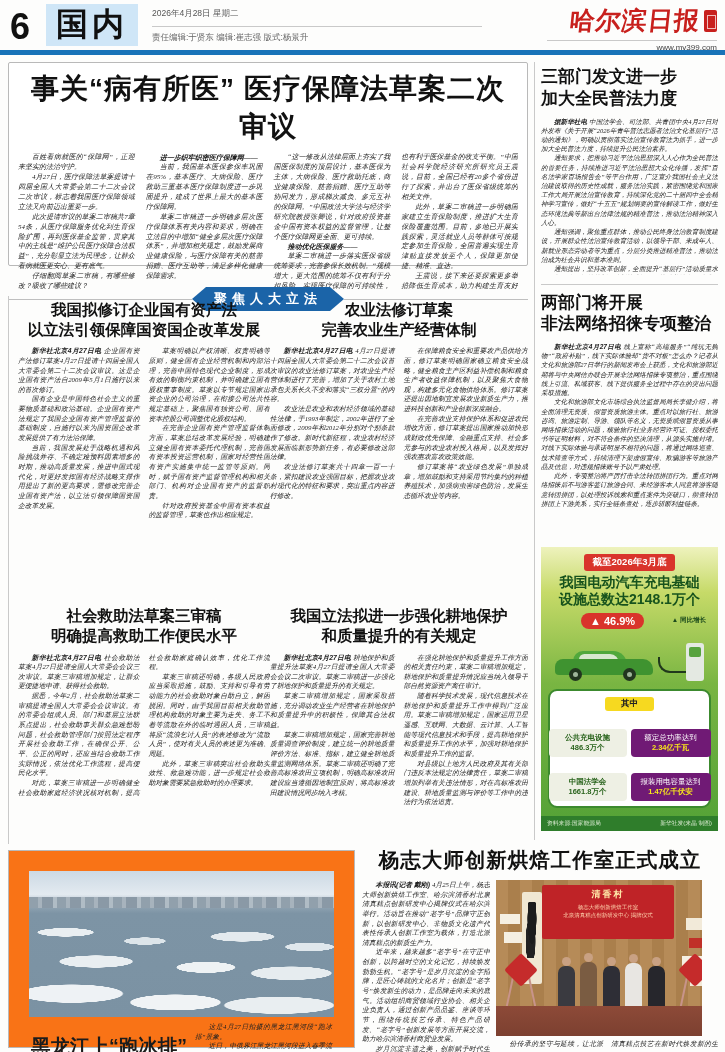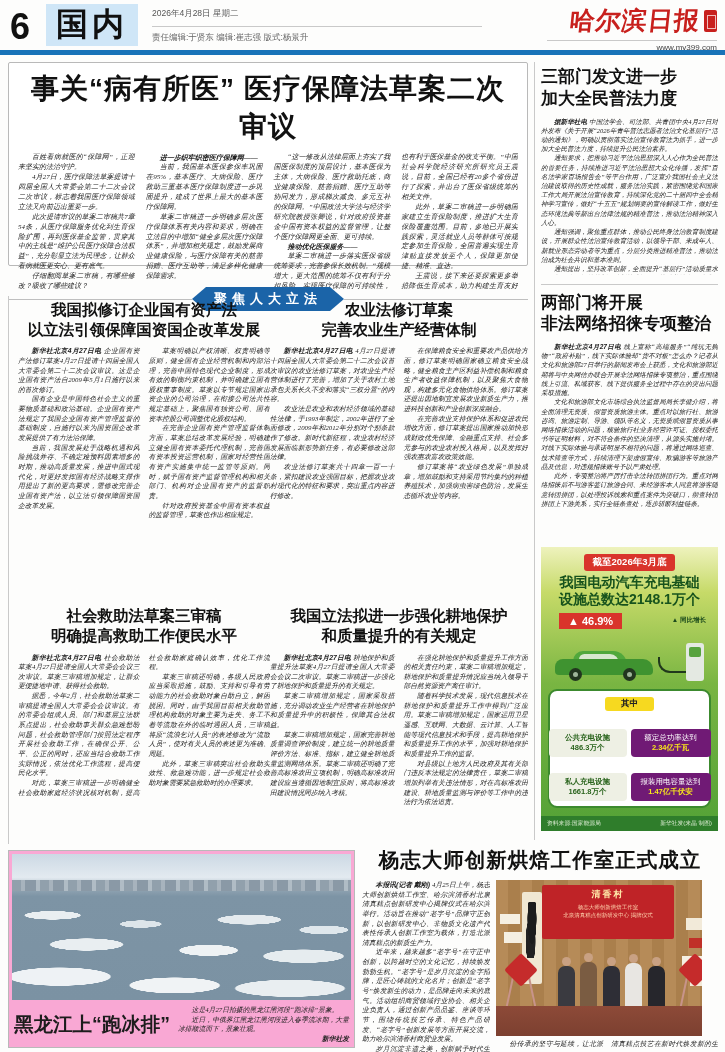--- a/index.html
+++ b/index.html
@@ -57,21 +57,21 @@
   .sbA{height:158px;}
   .sbB{height:196px;}
   .sb-hr{border:none;border-top:1px solid #c9c9c9;margin:9px 0 7px;}
   
   .info{margin-top:9px;width:177px;height:284px;background:linear-gradient(180deg,#eef2bd 0%,#c6da68 16%,#79b542 48%,#53a136 100%);
         position:relative;font-family:"Liberation Sans",sans-serif;overflow:hidden;}
   .info-tag{width:max-content;margin:7px auto 3px;background:#d9342b;color:#fff;font-weight:bold;
         font-size:9.5px;padding:2px 9px;border-radius:3px;}
   .info-title{text-align:center;font-size:14px;font-weight:bold;color:#17531d;line-height:1.2;padding:0 4px;}
   .growth-row{display:flex;align-items:center;justify-content:space-between;padding:5px 12px 0 18px;}
-  .growth-pill{background:#d9342b;color:#fff;font-weight:bold;font-size:11px;padding:2px 9px;border-radius:0;}
+  .growth-pill{background:#d9342b;color:#fff;font-weight:bold;font-size:11px;padding:2px 9px;border-radius:8px;margin-left:22px;}
   .growth-lbl{font-size:6.5px;color:#1d4c1d;font-weight:bold;}
   .car-zone{position:relative;height:58px;margin-top:2px;}
   .car{position:absolute;left:14px;bottom:8px;width:98px;height:30px;}
   .car-body{position:absolute;left:0;bottom:6px;width:98px;height:16px;background:#3f9330;border-radius:8px 10px 4px 4px;}
   .car-cab{position:absolute;left:18px;bottom:16px;width:54px;height:14px;background:#51a83c;border-radius:10px 14px 0 0;}
   .car-win{position:absolute;left:24px;bottom:18px;width:40px;height:9px;background:#d9e8cf;border-radius:6px 10px 0 0;}
   .wheel{position:absolute;bottom:0;width:13px;height:13px;background:#22351f;border-radius:50%;}
   .wheel::after{content:"";position:absolute;left:4px;top:4px;width:5px;height:5px;background:#9fb59a;border-radius:50%;}
   .wh1{left:14px;} .wh2{left:68px;}
   .pile{position:absolute;right:14px;bottom:8px;width:18px;height:38px;background:#e4e9e2;border-radius:3px;}
@@ -82,22 +82,22 @@
   .qz-pill{width:max-content;margin:0 auto 6px;background:#f6d920;color:#222;font-weight:bold;
         font-size:8.5px;padding:1px 16px;border-radius:3px;}
   .grid{display:grid;grid-template-columns:78px 80px;gap:4px;justify-content:center;}
   .cell{border-radius:4px;padding:4px 2px;text-align:center;font-size:7.5px;line-height:1.35;margin-top:12px;}
   .cell.lft{background:#eef0e4;color:#2a641d;font-weight:bold;}
   .cell.rgt2{background:#701a75;color:#fff;}
   .cell.rgt2 .v{color:#f8e71c;font-weight:bold;}
   .info-foot{position:absolute;left:0;bottom:0;width:100%;height:15px;background:#2f7d2b;color:#d9ead0;
         font-size:5.8px;display:flex;align-items:center;justify-content:space-between;padding:0 6px;box-sizing:border-box;}
   
-  .bl{position:absolute;left:8px;top:850px;width:347px;height:198px;border:1px solid #b9b9b9;background:#f9a8d4;
-      padding:3px;box-sizing:border-box;}
+  .bl{position:absolute;left:8px;top:850px;width:347px;height:198px;border:1px solid #b9b9b9;background:#f97316;
+      padding:20px;box-sizing:border-box;}
   .ice-photo{position:relative;width:100%;height:146px;overflow:hidden;
      background:linear-gradient(180deg,#ccd9e4 0%,#e3eaf0 16%,#bac7d2 21%,#8da1b0 25%,#7d94a5 29%,#7b92a3 100%);}
   .skyline{position:absolute;left:0;top:26px;width:100%;height:11px;
      background:repeating-linear-gradient(90deg,#91a0ac 0 9px,#a7b3bd 9px 13px,#8a99a6 13px 24px,#b0bcc5 24px 28px);}
   .ice-blobs{position:absolute;inset:0;background:
      radial-gradient(ellipse 46px 7px at 12% 42%,#e9eef1 60%,transparent 62%),
      radial-gradient(ellipse 34px 6px at 38% 48%,#dde5ea 60%,transparent 62%),
      radial-gradient(ellipse 52px 8px at 70% 45%,#e4eaee 60%,transparent 62%),
      radial-gradient(ellipse 40px 7px at 92% 52%,#dfe7ec 60%,transparent 62%),
      radial-gradient(ellipse 60px 10px at 22% 62%,#e9eef1 60%,transparent 62%),
@@ -311,21 +311,21 @@
         <div class="grid">
           <div class="cell lft">
             <div>公共充电设施</div>
             <div>486.3万个</div>
           </div>
           <div class="cell rgt2">
             <div>额定总功率达到</div>
             <div class="v">2.34亿千瓦</div>
           </div>
           <div class="cell lft">
-            <div>私人充电设施</div>
+            <div>中国法学会</div>
             <div>1661.8万个</div>
           </div>
           <div class="cell rgt2">
             <div>报装用电容量达到</div>
             <div class="v">1.47亿千伏安</div>
           </div>
         </div>
       </div>
       <div class="info-foot">
         <span>资料来源:国家能源局</span>

